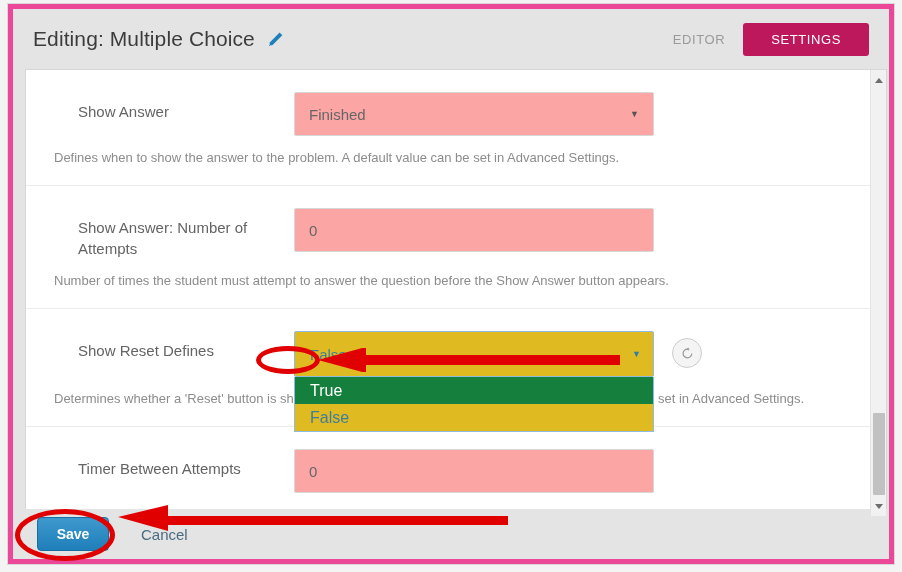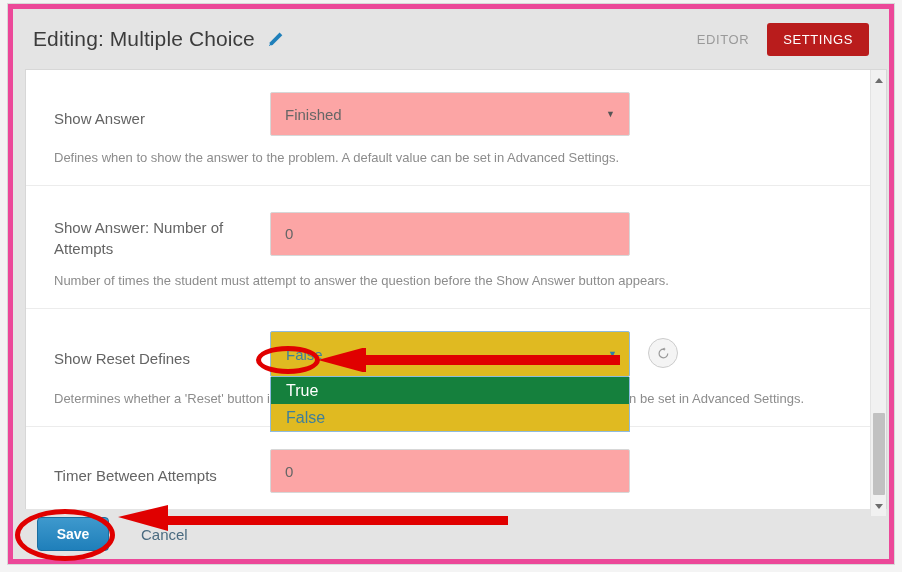--- a/index.html
+++ b/index.html
@@ -54,23 +54,23 @@
     font-size: 13px;
     color: #9a9a9a;
     letter-spacing: .6px;
     padding: 6px 4px;
     cursor: pointer;
   }
   .tab-settings {
     font-size: 13px;
     color: #ffffff;
     letter-spacing: .6px;
-    background: #b91c1c;
+    background: #be185d;
     border-radius: 3px;
-    padding: 9px 16px;
+    padding: 9px 28px;
     cursor: pointer;
   }
 
   
   .modal-body {
     position: absolute;
     left: 12px; top: 60px;
     width: 862px; height: 448px;
     background: #ffffff;
     border: 1px solid #d7d7d7;
@@ -84,21 +84,22 @@
   }
 
   .setting-row {
     position: relative;
     padding: 22px 28px 18px 28px;
     border-bottom: 1px solid #ececec;
   }
   .setting-row:last-child { border-bottom: none; }
   .setting-main {
     display: flex;
-    align-items: center;
+    align-items: flex-start;
+    margin-left: 24px;
   }
   .setting-label {
     width: 216px;
     flex: 0 0 216px;
     font-size: 15px;
     color: #646464;
     line-height: 21px;
     padding-top: 9px;
   }
   .setting-control {

